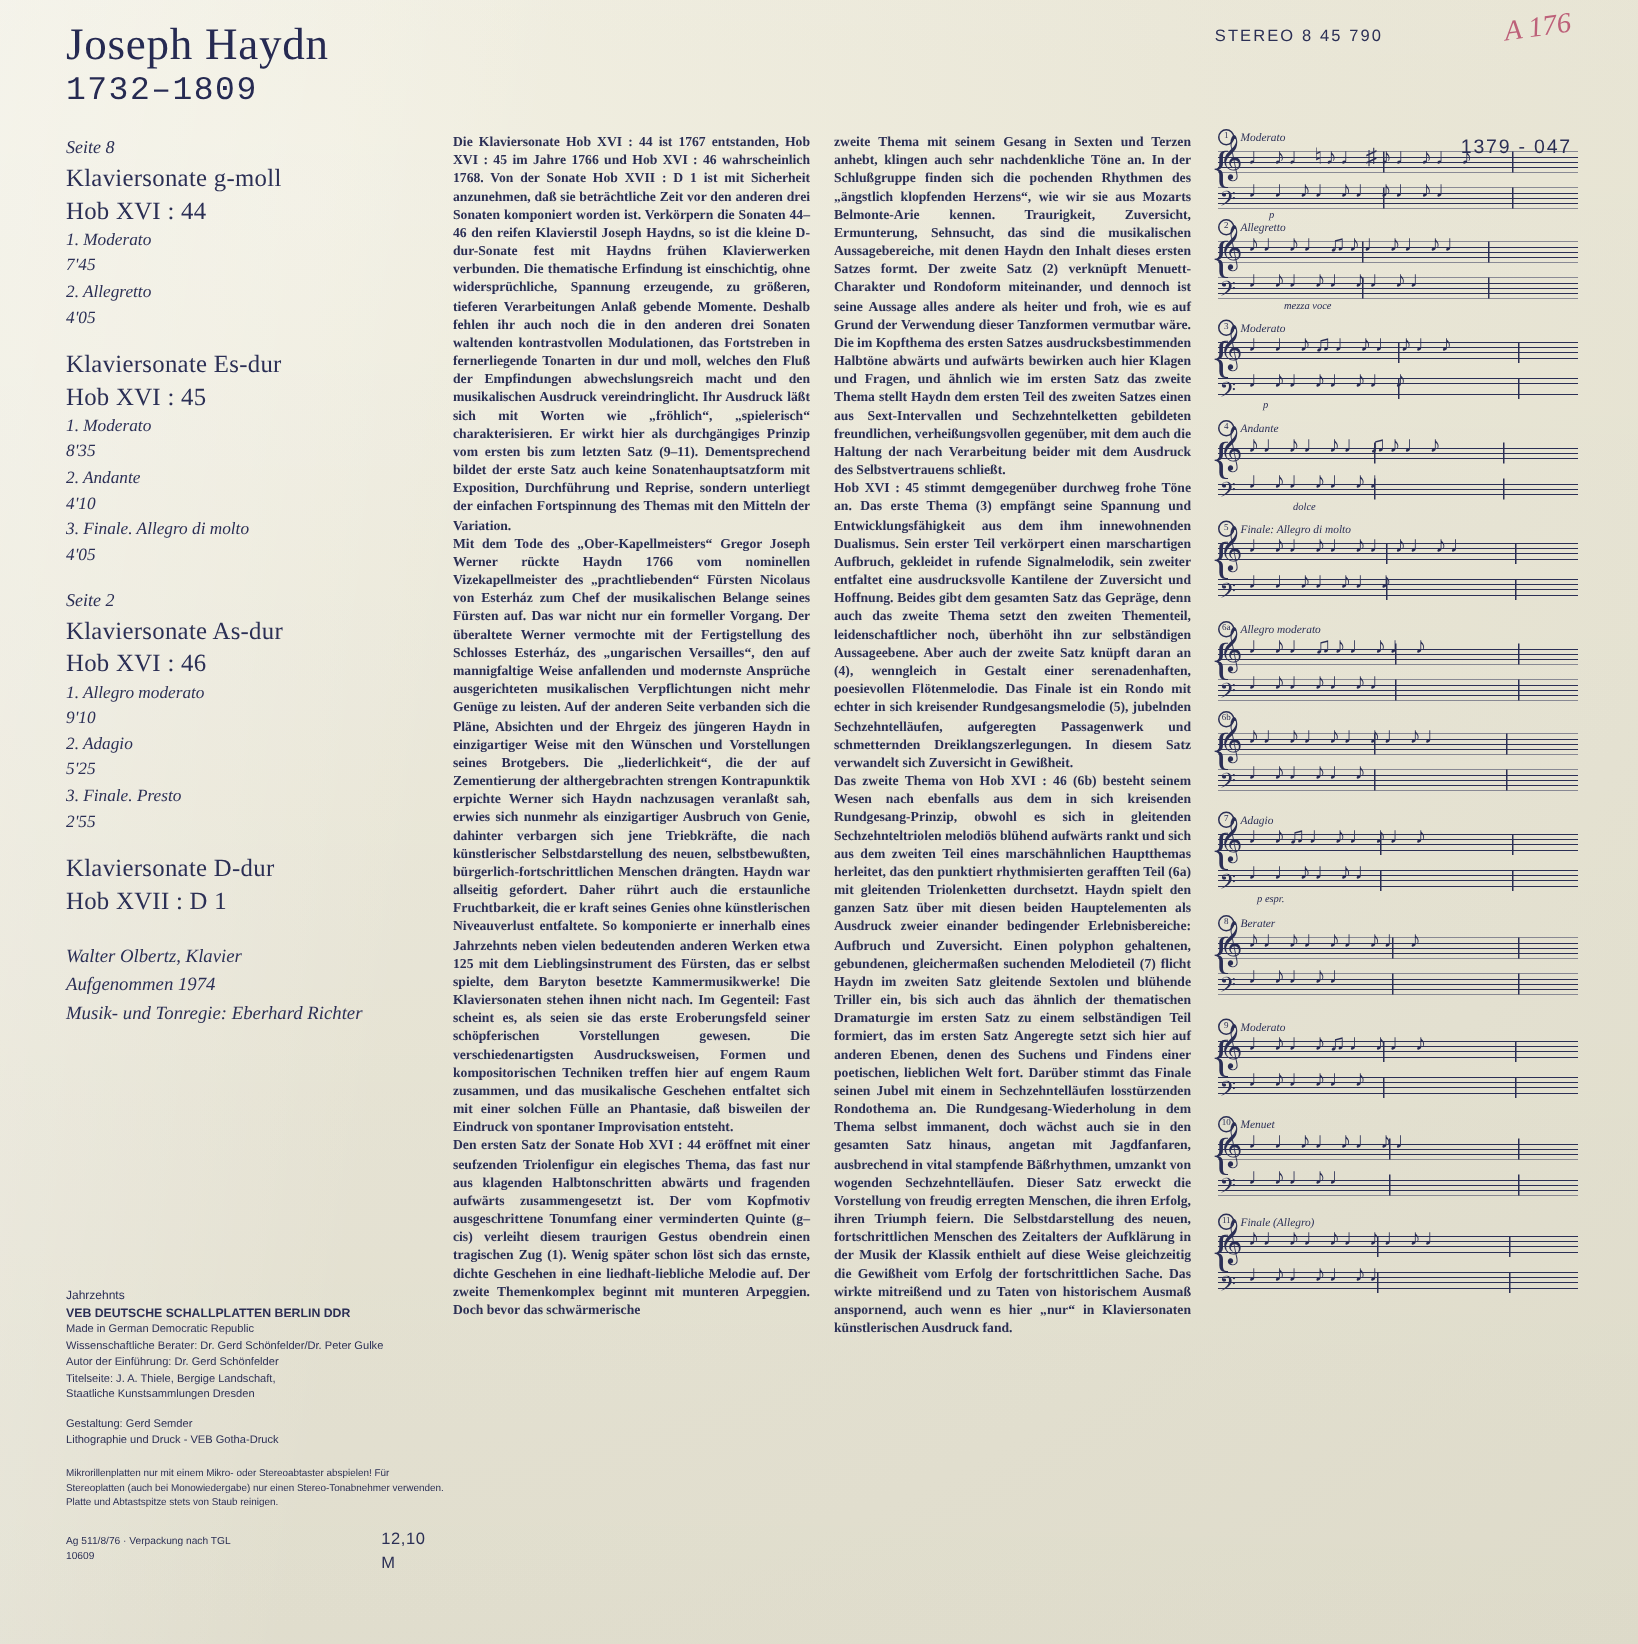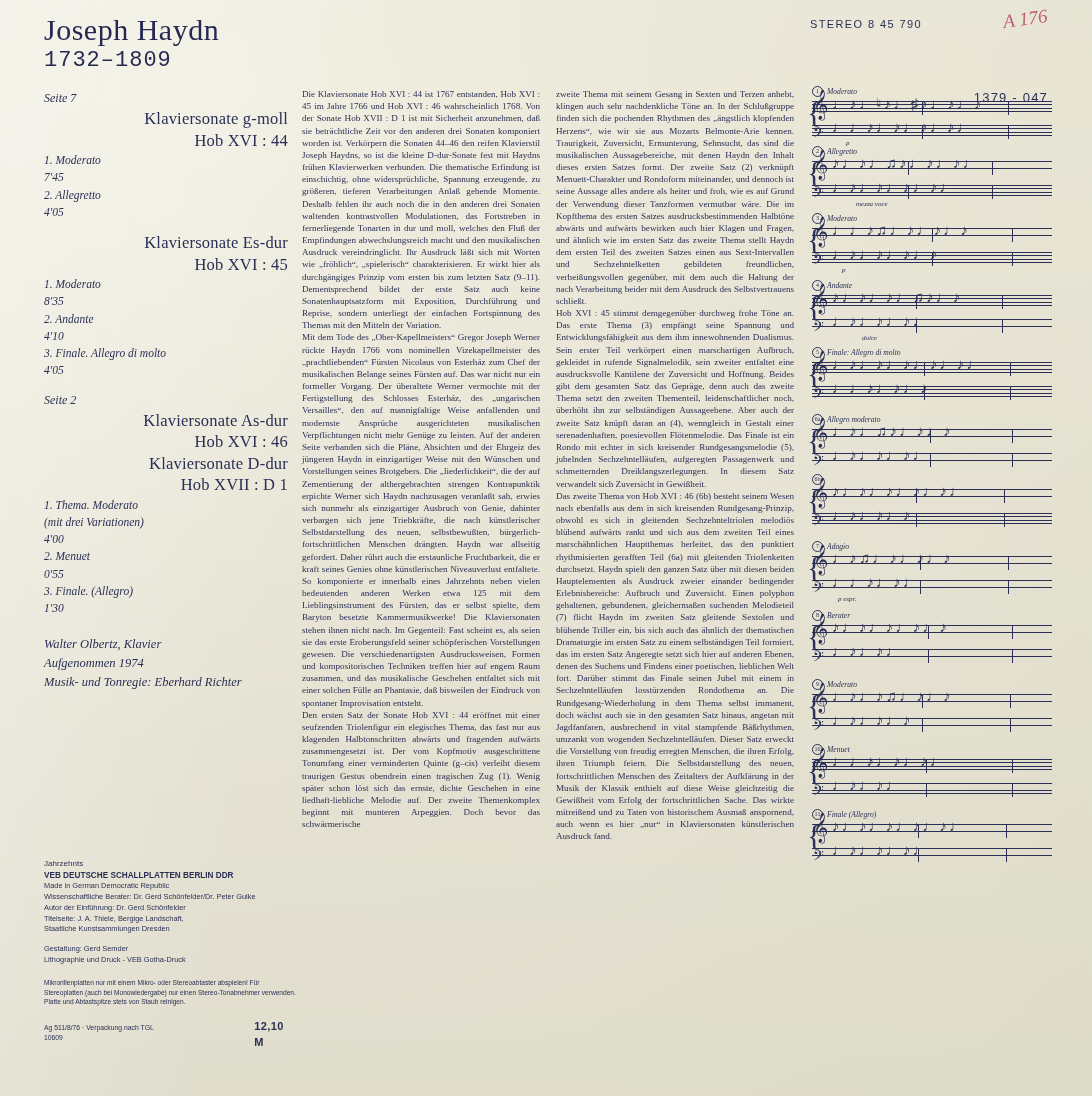--- a/index.html
+++ b/index.html
@@ -92,21 +92,20 @@
     font-style: italic;
     font-size: 12px;
     margin-bottom: 3px;
     margin-top: 2px;
   }
   .work-title {
     font-size: 16.5px;
     line-height: 1.18;
     margin-bottom: 2px;
     letter-spacing: 0.2px;
-    text-align: right;
   }
   .movements {
     margin: 2px 0 12px 0;
   }
   .mv {
     display: flex;
     justify-content: space-between;
     font-style: italic;
     font-size: 11.5px;
     line-height: 1.5;
@@ -148,33 +147,33 @@
   .price-row {
     margin-top: 12px;
     display: flex;
     align-items: baseline;
     font-size: 6.8px;
   }
   .price-row .price {
     margin-left: 82px;
     font-size: 11px;
     letter-spacing: 0.4px;
-    font-weight: bold;
   }
 
   
   .liner {
     position: absolute;
     top: 88px;
     font-size: 9.1px;
     line-height: 1.34;
     text-align: justify;
     color: #2b2f55;
     font-family: "Liberation Serif", serif;
     hyphens: auto;
+    font-weight: bold;
   }
   #col1 { left: 302px; width: 238px; }
   #col2 { left: 556px; width: 238px; }
   .liner p { margin: 0 0 0 0; text-indent: 0; }
 
   
   .music {
     position: absolute;
     left: 812px;
     top: 86px;
@@ -272,21 +271,21 @@
 
   <div class="title-block">
     <div class="composer">Joseph Haydn</div>
     <div class="dates">1732–1809</div>
   </div>
   <div class="stereo-code">STEREO 8 45 790</div>
   <div class="cat-number">1379 - 047</div>
   <div class="hand-note">A 176</div>
 
   <div class="tracklist">
-    <div class="side-label">Seite 7</div>
+    <div class="side-label">Seite 8</div>
 
     <div>
       <div class="work-title">Klaviersonate g-moll</div>
       <div class="work-title">Hob XVI : 44</div>
       <div class="movements">
         <div class="mv">
           <span class="mv-name">1. Moderato</span>
           <span class="mv-time">7'45</span>
         </div>
         <div class="mv">
@@ -313,40 +312,39 @@
           <span class="mv-time">4'05</span>
         </div>
       </div>
     </div>
 
     <div class="side-label">Seite 2</div>
 
     <div>
       <div class="work-title">Klaviersonate As-dur</div>
       <div class="work-title">Hob XVI : 46</div>
+      <div class="movements">
+        <div class="mv">
+          <span class="mv-name">1. Allegro moderato</span>
+          <span class="mv-time">9'10</span>
+        </div>
+        <div class="mv">
+          <span class="mv-name">2. Adagio</span>
+          <span class="mv-time">5'25</span>
+        </div>
+        <div class="mv">
+          <span class="mv-name">3. Finale. Presto</span>
+          <span class="mv-time">2'55</span>
+        </div>
+      </div>
     </div>
 
     <div>
       <div class="work-title">Klaviersonate D-dur</div>
       <div class="work-title">Hob XVII : D 1</div>
-      <div class="movements">
-        <div class="mv-sub">1. Thema. Moderato</div>
-        <div class="mv">
-          <span class="mv-name">(mit drei Variationen)</span>
-          <span class="mv-time">4'00</span>
-        </div>
-        <div class="mv">
-          <span class="mv-name">2. Menuet</span>
-          <span class="mv-time">0'55</span>
-        </div>
-        <div class="mv">
-          <span class="mv-name">3. Finale. (Allegro)</span>
-          <span class="mv-time">1'30</span>
-        </div>
-      </div>
     </div>
 
     <div class="performer">
       <div>Walter Olbertz, Klavier</div>
       <div>Aufgenommen 1974</div>
       <div>Musik- und Tonregie: Eberhard Richter</div>
     </div>
   </div>
 
   <div class="imprint">

